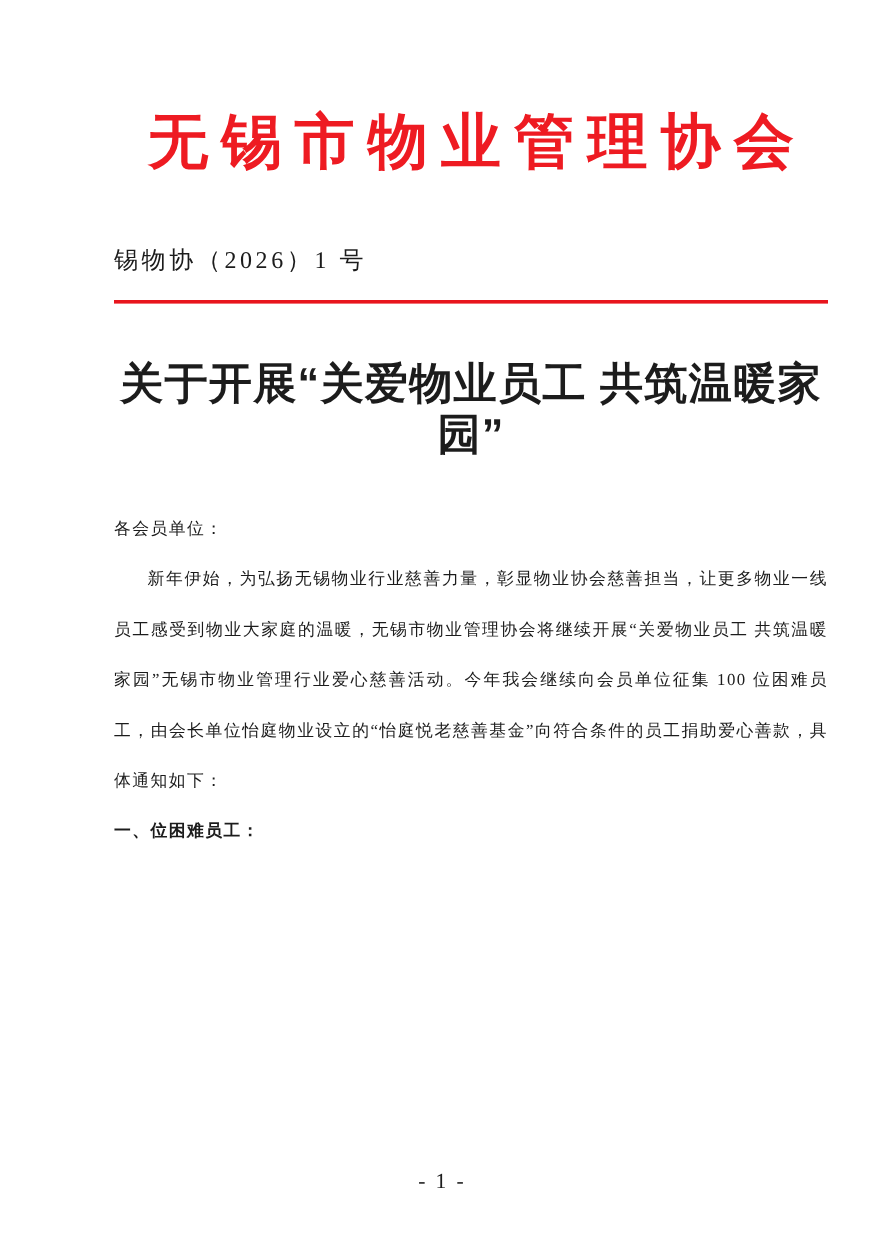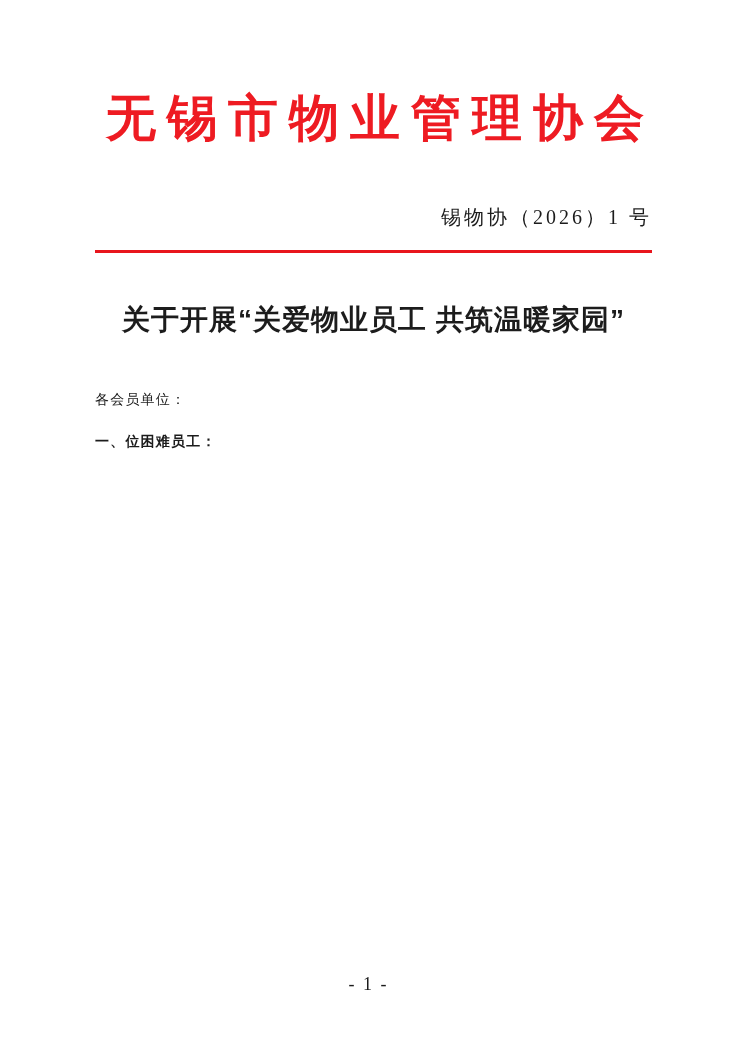--- a/index.html
+++ b/index.html
@@ -11,50 +11,50 @@
     width: 737px;
     height: 1037px;
     font-family: "Liberation Serif", "DejaVu Serif", serif;
     color: #1c1c1c;
   }
   .page {
     position: relative;
     box-sizing: border-box;
     width: 737px;
     height: 1037px;
-    padding: 88px 85px 0 95px;
+    padding: 88px 47px 0 95px;
     background: #ffffff;
     overflow: hidden;
   }
   .org-title {
     font-size: 50px;
     line-height: 60px;
     font-weight: bold;
     text-align: center;
     letter-spacing: 11px;
     white-space: nowrap;
     text-indent: 11px; 
   }
   .doc-number {
     margin-top: 56px;
     font-size: 20px;
     line-height: 26px;
-    text-align: right;
+    text-align: left;
     letter-spacing: 3px;
   }
   .red-divider {
     margin-top: 20px;
     height: 3px;
     width: 100%;
   }
   .doc-title {
     margin-top: 46px;
     font-family: "Liberation Sans", "DejaVu Sans", sans-serif;
     font-weight: bold;
-    font-size: 28px;
+    font-size: 36px;
     line-height: 42px;
     text-align: center;
     letter-spacing: 1px;
   }
   .body-text {
     margin-top: 38px;
     font-size: 14px;
     line-height: 42px;
     letter-spacing: 1.2px;
     text-align: justify;
@@ -91,18 +91,19 @@
   <div class="doc-number">锡物协（2026）1 号</div>
 
   <div class="red-divider" style="background: rgb(232, 21, 29);"></div>
 
   <div class="doc-title">
     <div>关于开展“关爱物业员工 共筑温暖家园”</div>
   </div>
 
   <div class="body-text">
     <div class="salutation">各会员单位：</div>
+    <p class="para">新年伊始，为弘扬无锡物业行业慈善力量，彰显物业协会慈善担当，让更多物业一线员工感受到物业大家庭的温暖，无锡市物业管理协会将继续开展“关爱物业员工 共筑温暖家园”无锡市物业管理行业爱心慈善活动。今年我会继续向会员单位征集 100 位困难员工，由会长单位怡庭物业设立的“怡庭悦老慈善基金”向符合条件的员工捐助爱心善款，具体通知如下：</p>
     <p class="section-heading">一、位困难员工：</p>
   </div>
 
   <div class="page-footer">- 1 -</div>
 
 </div>
 
 </body></html>

